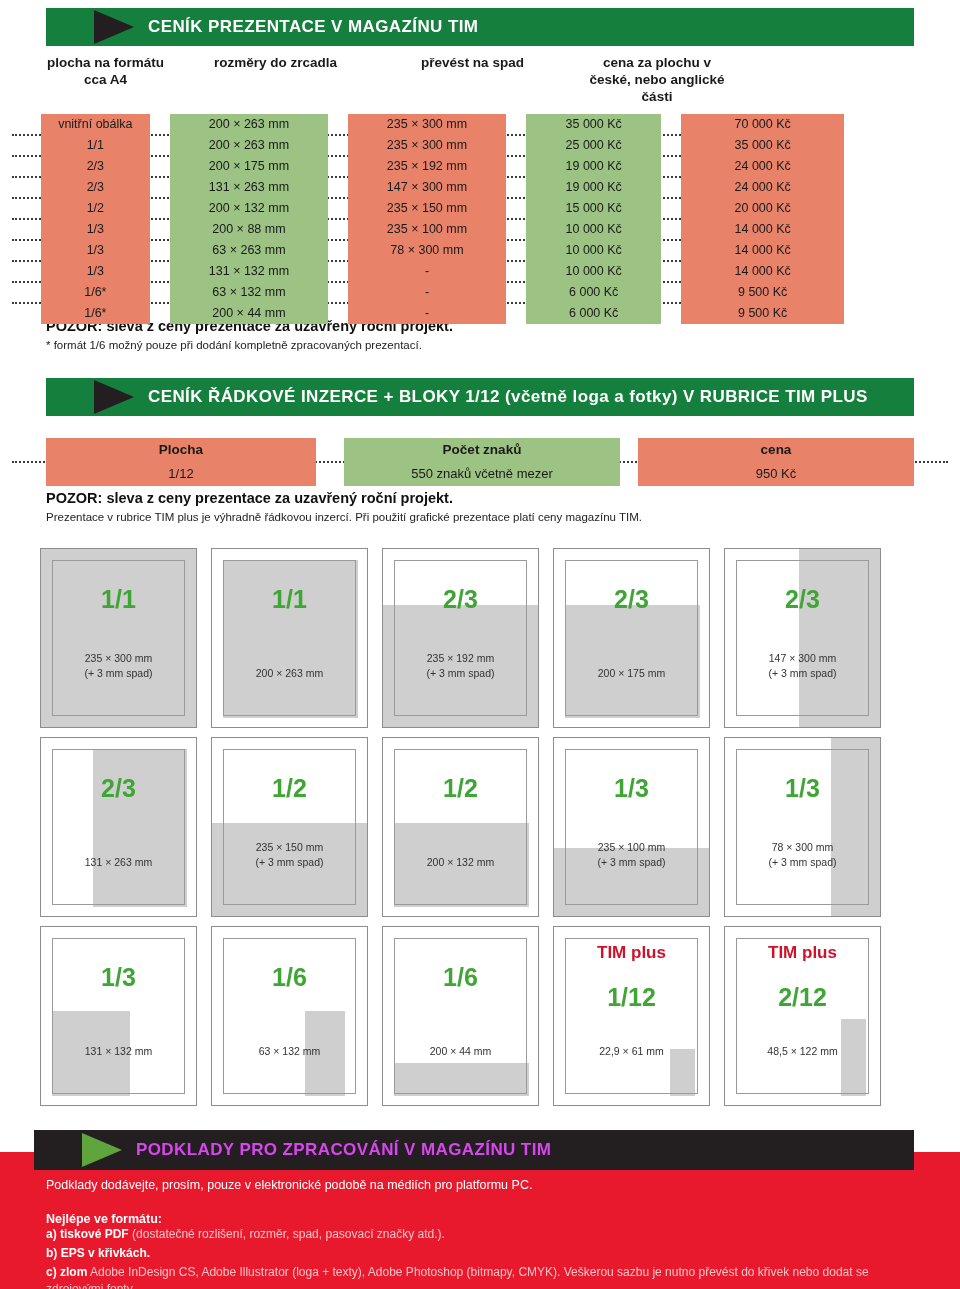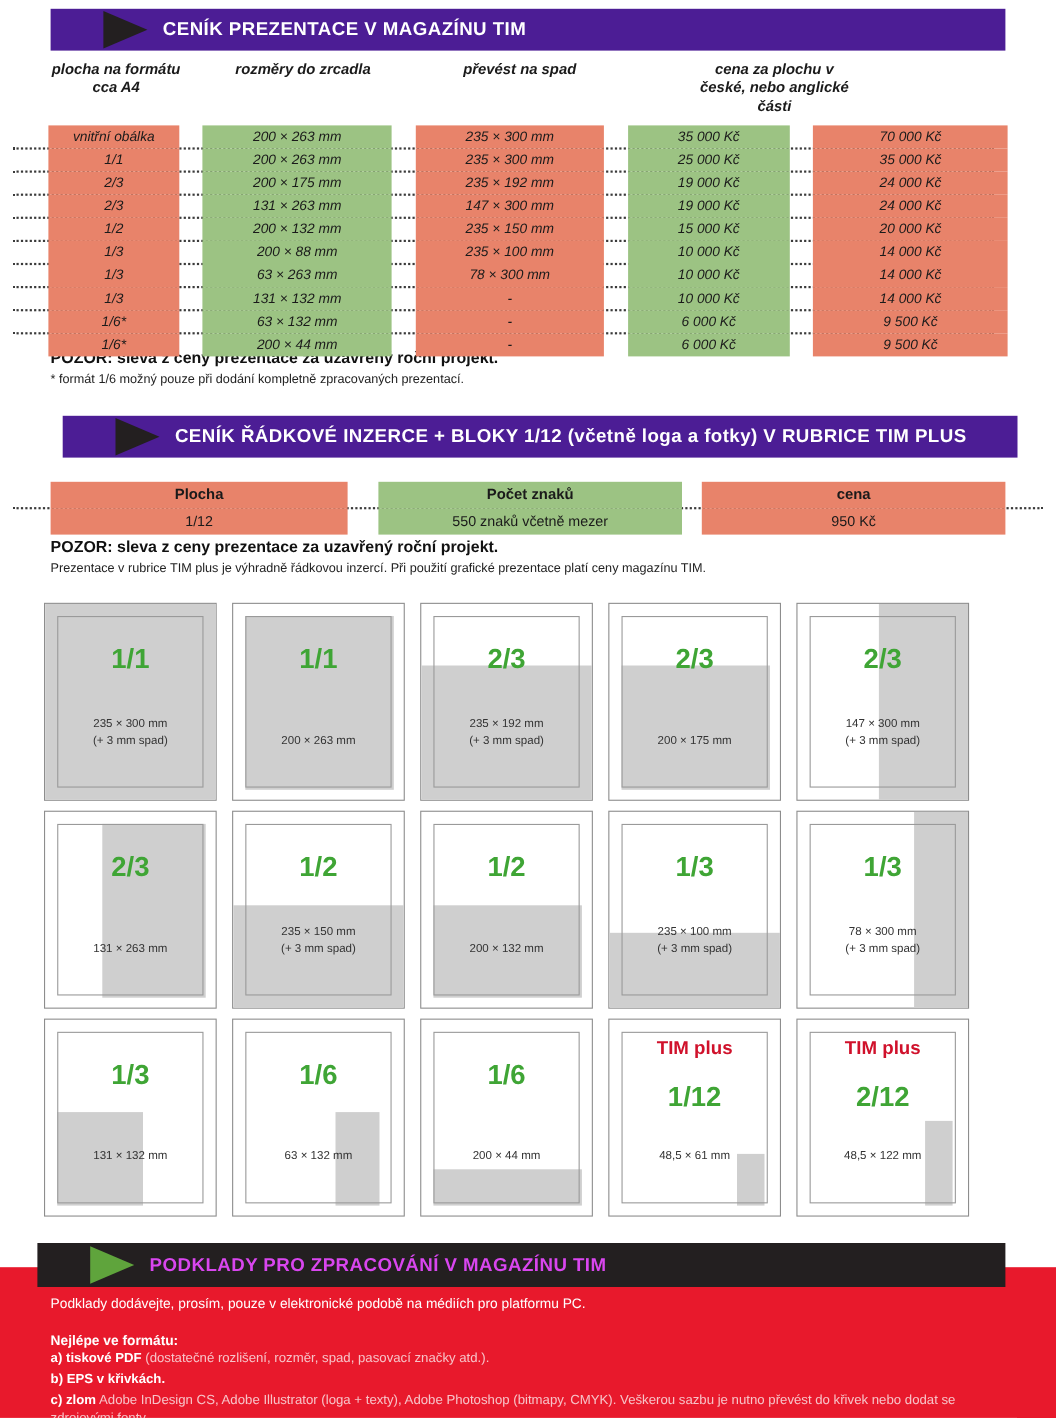--- a/index.html
+++ b/index.html
@@ -7,38 +7,38 @@
     width:960px;height:1289px;position:relative;overflow:hidden;
     background:#ffffff;
     font-family:"Liberation Sans","DejaVu Sans",sans-serif;
     color:#1a1a1a;
   }
   
   .banner{
     position:absolute;display:flex;align-items:center;
     box-sizing:border-box;
   }
-  .banner.green{background:#4c1d95;}
+  .banner.green{background:#15803d;}
   .banner.dark{background:#231f20;}
   .banner .arrow{
     width:0;height:0;flex:0 0 auto;
     border-top:17px solid transparent;
     border-bottom:17px solid transparent;
     margin-left:48px;margin-right:14px;
   }
   .banner.green .arrow{border-left:40px solid #231f20;}
   .banner.dark  .arrow{border-left:40px solid #5fa43c;}
   .banner .btitle{
     font-size:17px;font-weight:bold;letter-spacing:.4px;white-space:nowrap;
   }
   .banner.green .btitle{color:#ffffff;}
   .banner.dark  .btitle{color:#d946ef;}
 
   
-  #price-table{position:absolute;left:0;top:55px;width:916px;font-style:italic;}
+  #price-table{position:absolute;left:0;top:55px;width:844px;}
   .ph-row{display:flex;}
   .ph-cell{
     text-align:center;font-size:13.5px;font-weight:bold;line-height:1.25;
     padding-bottom:8px;box-sizing:border-box;
   }
   .prow{position:relative;display:flex;height:21px;justify-content:center;}
   .prow .dotline{
     position:absolute;left:12px;right:12px;top:-1px;height:0;
     border-top:2px dotted #3a3a3a;
   }
@@ -122,21 +122,21 @@
 <div id="price-table">
 
   <div class="ph-row">
     <div class="ph-cell" style="width:45px;"></div>
     <div class="ph-cell" style="width:121px;">plocha na formátu cca A4</div>
     <div class="ph-cell" style="width:22px;"></div>
     <div class="ph-cell" style="width:175px;">rozměry do zrcadla</div>
     <div class="ph-cell" style="width:22px;"></div>
     <div class="ph-cell" style="width:175px;">převést na spad</div>
     <div class="ph-cell" style="width:22px;"></div>
-    <div class="ph-cell" style="width:150px;margin-left:47px;">cena za plochu v české, nebo anglické části</div>
+    <div class="ph-cell" style="width:150px;">cena za plochu v české, nebo anglické části</div>
     <div class="ph-cell" style="width:22px;"></div>
   </div>
 
   <div id="price-rows">
       <div class="prow">
         <div class="pcell gap" style="width: 45px;"></div>
         <div class="pcell salmon" style="width: 121px;">vnitřní obálka</div>
         <div class="pcell gap" style="width: 22px;"></div>
         <div class="pcell green" style="width: 175px;">200 × 263 mm</div>
         <div class="pcell gap" style="width: 22px;"></div>
@@ -262,21 +262,21 @@
         <div class="pcell green" style="width: 150px;">6 000 Kč</div>
         <div class="pcell gap" style="width: 22px;"></div>
         <div class="pcell salmon" style="width: 180px;">9 500 Kč</div>
       </div>
     </div>
 </div>
 
 <div class="note-strong" style="left:46px;top:318px;">POZOR: sleva z ceny prezentace za uzavřený roční projekt.</div>
 <div class="note-small" style="left:46px;top:339px;">* formát 1/6 možný pouze při dodání kompletně zpracovaných prezentací.</div>
 
-<div class="banner green" style="left:57px;top:378px;width:868px;height:38px;">
+<div class="banner green" style="left:46px;top:378px;width:868px;height:38px;">
   <span class="arrow"></span>
   <span class="btitle">CENÍK ŘÁDKOVÉ INZERCE +  BLOKY 1/12 (včetně loga a fotky) V RUBRICE TIM PLUS</span>
 </div>
 
 <div id="plus-table">
   <div class="xrow">
     <div class="xcell" style="width:46px;"></div>
     <div class="xcell hd salmon" style="width:270px;">Plocha</div>
     <div class="xcell" style="width:28px;"></div>
     <div class="xcell hd green" style="width:276px;">Počet znaků</div>
@@ -412,21 +412,21 @@
         <div class="fdims">
           <div>200 × 44 mm</div>
         </div>
       </div>
       <div class="fbox">
         <div class="fshade" style="left: 116px; top: 122px; width: 25px; height: 47px;"></div>
         <div class="finner"></div>
         <div class="ftim">TIM plus</div>
         <div class="flabel" style="top: 56px;">1/12</div>
         <div class="fdims">
-          <div>48,5 × 61 mm</div>
+          <div>22,9 × 61 mm</div>
         </div>
       </div>
       <div class="fbox">
         <div class="fshade" style="left: 116px; top: 92px; width: 25px; height: 77px;"></div>
         <div class="finner"></div>
         <div class="ftim">TIM plus</div>
         <div class="flabel" style="top: 56px;">2/12</div>
         <div class="fdims">
           <div>48,5 × 122 mm</div>
         </div>

